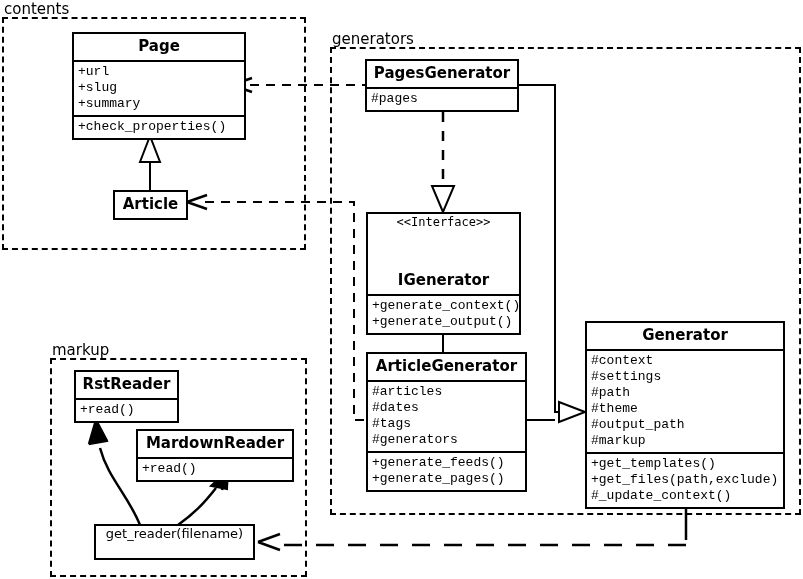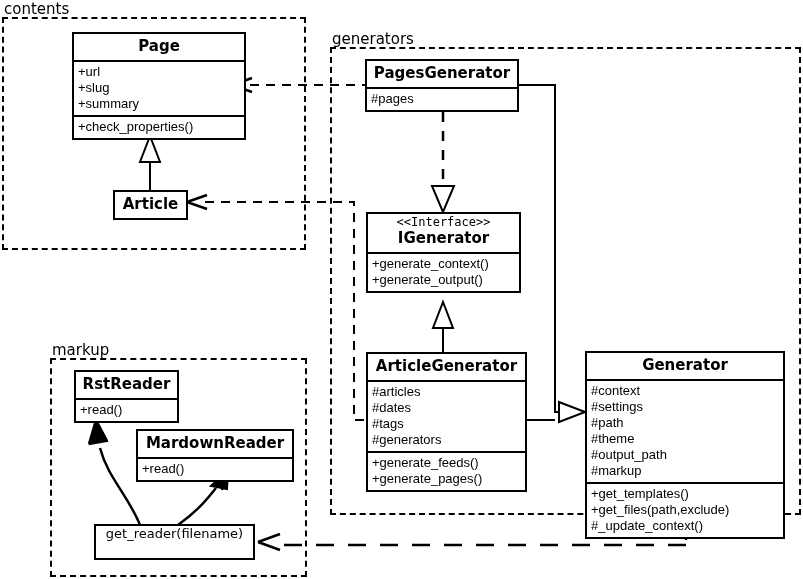--- a/index.html
+++ b/index.html
@@ -52,25 +52,26 @@
   .cls-stereo {
     text-align: center;
     font-weight: normal;
     font-size: 12px;
     font-family: "DejaVu Sans Mono", monospace;
     line-height: 16px;
     padding-top: 0;
   }
   .cls-name.has-stereo {
     padding-top: 0;
+    margin-top: 42px;
   }
   .cls-sec {
     border-top: 2px solid #000;
     padding: 2px 4px 3px 4px;
-    font-family: Liberation Sans, sans-serif;
+    font-family: Liberation Mono, monospace;
     font-size: 13px;
     line-height: 16px;
     white-space: nowrap;
   }
   .cls-sec div { white-space: nowrap; }
   .plain-box {
     position: absolute;
     box-sizing: border-box;
     border: 2px solid #000;
     background: #fff;
@@ -189,21 +190,21 @@
       <div>#dates</div>
       <div>#tags</div>
       <div>#generators</div>
     </div>
     <div class="cls-sec">
       <div>+generate_feeds()</div>
       <div>+generate_pages()</div>
     </div>
   </div>
 
-  <div class="cls" style="left:585px; top:321px; width:200px;margin-top:30px;">
+  <div class="cls" style="left:585px; top:321px; width:200px;">
     <div class="cls-name">Generator</div>
     <div class="cls-sec">
       <div>#context</div>
       <div>#settings</div>
       <div>#path</div>
       <div>#theme</div>
       <div>#output_path</div>
       <div>#markup</div>
     </div>
     <div class="cls-sec">

